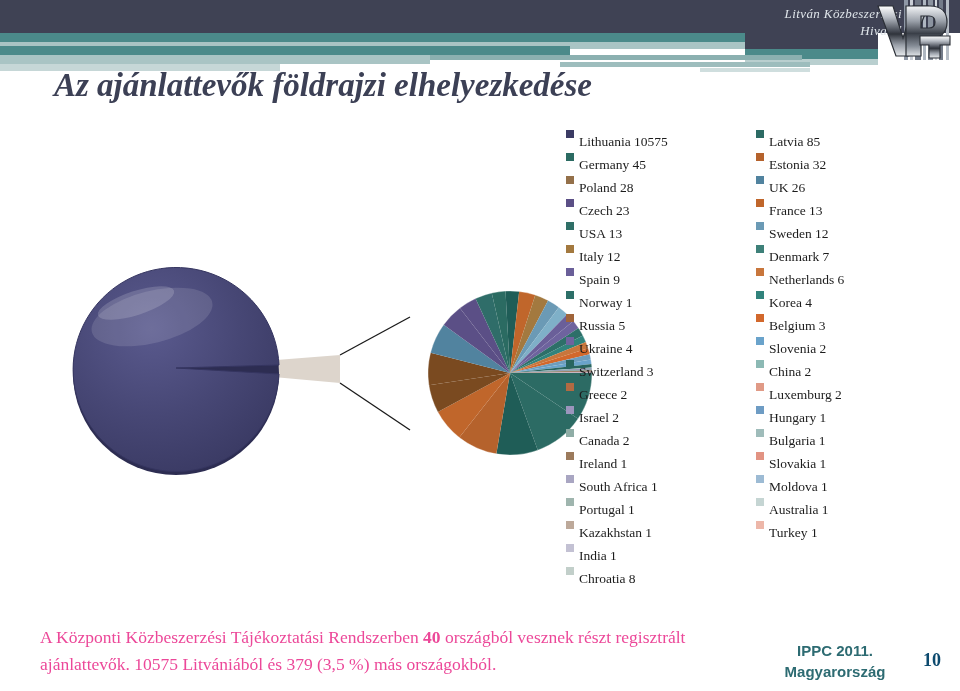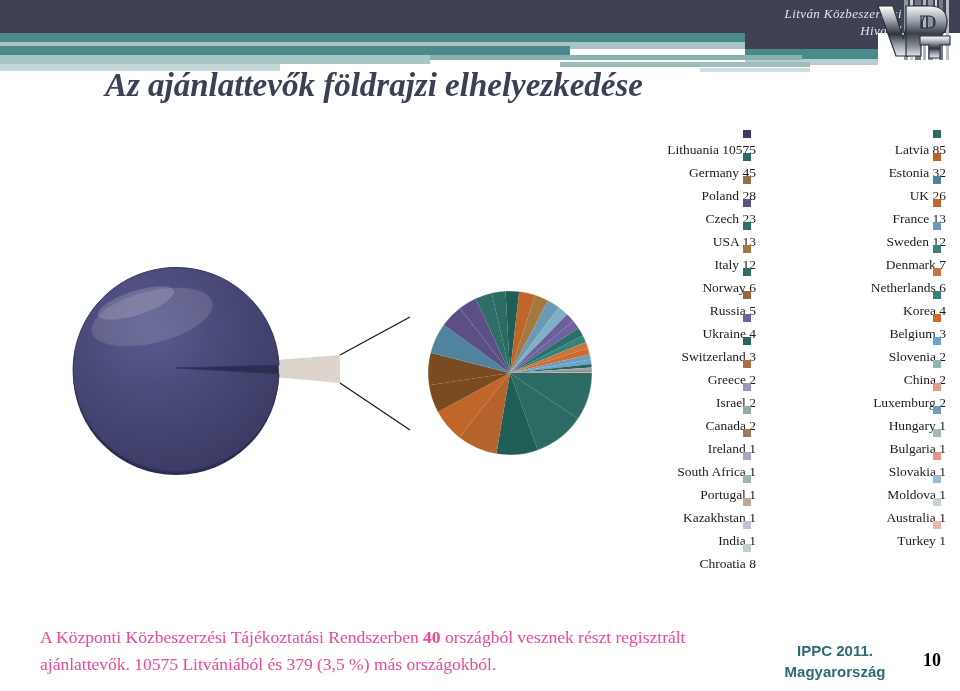--- a/index.html
+++ b/index.html
@@ -38,36 +38,35 @@
 
   
   .title-bars{position:absolute;left:0;top:46px;width:800px;height:36px;}
   .tb{position:absolute;height:9px;}
   .title{
     position:absolute;left:54px;top:42px;width:640px;
     font-family:"Liberation Serif", serif;
     font-style:italic;font-weight:bold;
     font-size:33px;line-height:43px;
     color:#3c4055;
-    text-align:center;
   }
 
   
   .chart{position:absolute;left:40px;top:255px;width:560px;height:230px;}
 
   
   .legend{position:absolute;left:566px;top:130px;width:394px;height:460px;}
   .lgcol{position:absolute;top:0;width:190px;}
   .lgcol.left{left:0;}
   .lgcol.right{left:190px;}
   .lgitem{
     height:23px;line-height:23px;
     font-family:"Liberation Serif", serif;
     font-size:13.5px;color:#1c1c1c;white-space:nowrap;
-    display:flex;align-items:flex-end;flex-direction:column;
+    display:flex;align-items:flex-start;
   }
   .lgitem .sw{
     width:8px;height:8px;display:inline-block;margin-right:5px;flex:0 0 auto;
   }
   .lgcol.left .lgitem{justify-content:flex-start;}
   .lgcol.left{text-align:left;}
 
   
   
   .footnote{
@@ -77,21 +76,21 @@
   }
   .footnote b{font-weight:bold;}
   .conf{
     position:absolute;left:760px;top:640px;width:150px;
     text-align:center;color:#2d6b72;
     font-family:"Liberation Sans", sans-serif;
     font-weight:bold;font-size:15px;line-height:21px;
   }
   .pageno{
     position:absolute;left:915px;top:650px;width:34px;text-align:center;
-    color:#000000;font-family:"Liberation Serif", serif;
+    color:#0c4a6e;font-family:"Liberation Serif", serif;
     font-weight:bold;font-size:18px;
   }
 </style>
 </head>
 <body>
 
 <div class="slide">
 
   <div class="hdr-navy"></div>
   <div class="hdr-teal"></div>
@@ -245,22 +244,26 @@
         </div>
         <div class="lgitem">
           <span class="sw" style="background: rgb(47, 111, 103);"></span>
           <span>USA 13</span>
         </div>
         <div class="lgitem">
           <span class="sw" style="background: rgb(163, 121, 63);"></span>
           <span>Italy 12</span>
         </div>
         <div class="lgitem">
+          <span class="sw" style="background: rgb(106, 95, 153);"></span>
+          <span>Spain 9</span>
+        </div>
+        <div class="lgitem">
           <span class="sw" style="background: rgb(45, 111, 104);"></span>
-          <span>Norway 6</span>
+          <span>Norway 1</span>
         </div>
         <div class="lgitem">
           <span class="sw" style="background: rgb(160, 100, 58);"></span>
           <span>Russia 5</span>
         </div>
         <div class="lgitem">
           <span class="sw" style="background: rgb(110, 99, 158);"></span>
           <span>Ukraine 4</span>
         </div>
         <div class="lgitem">

